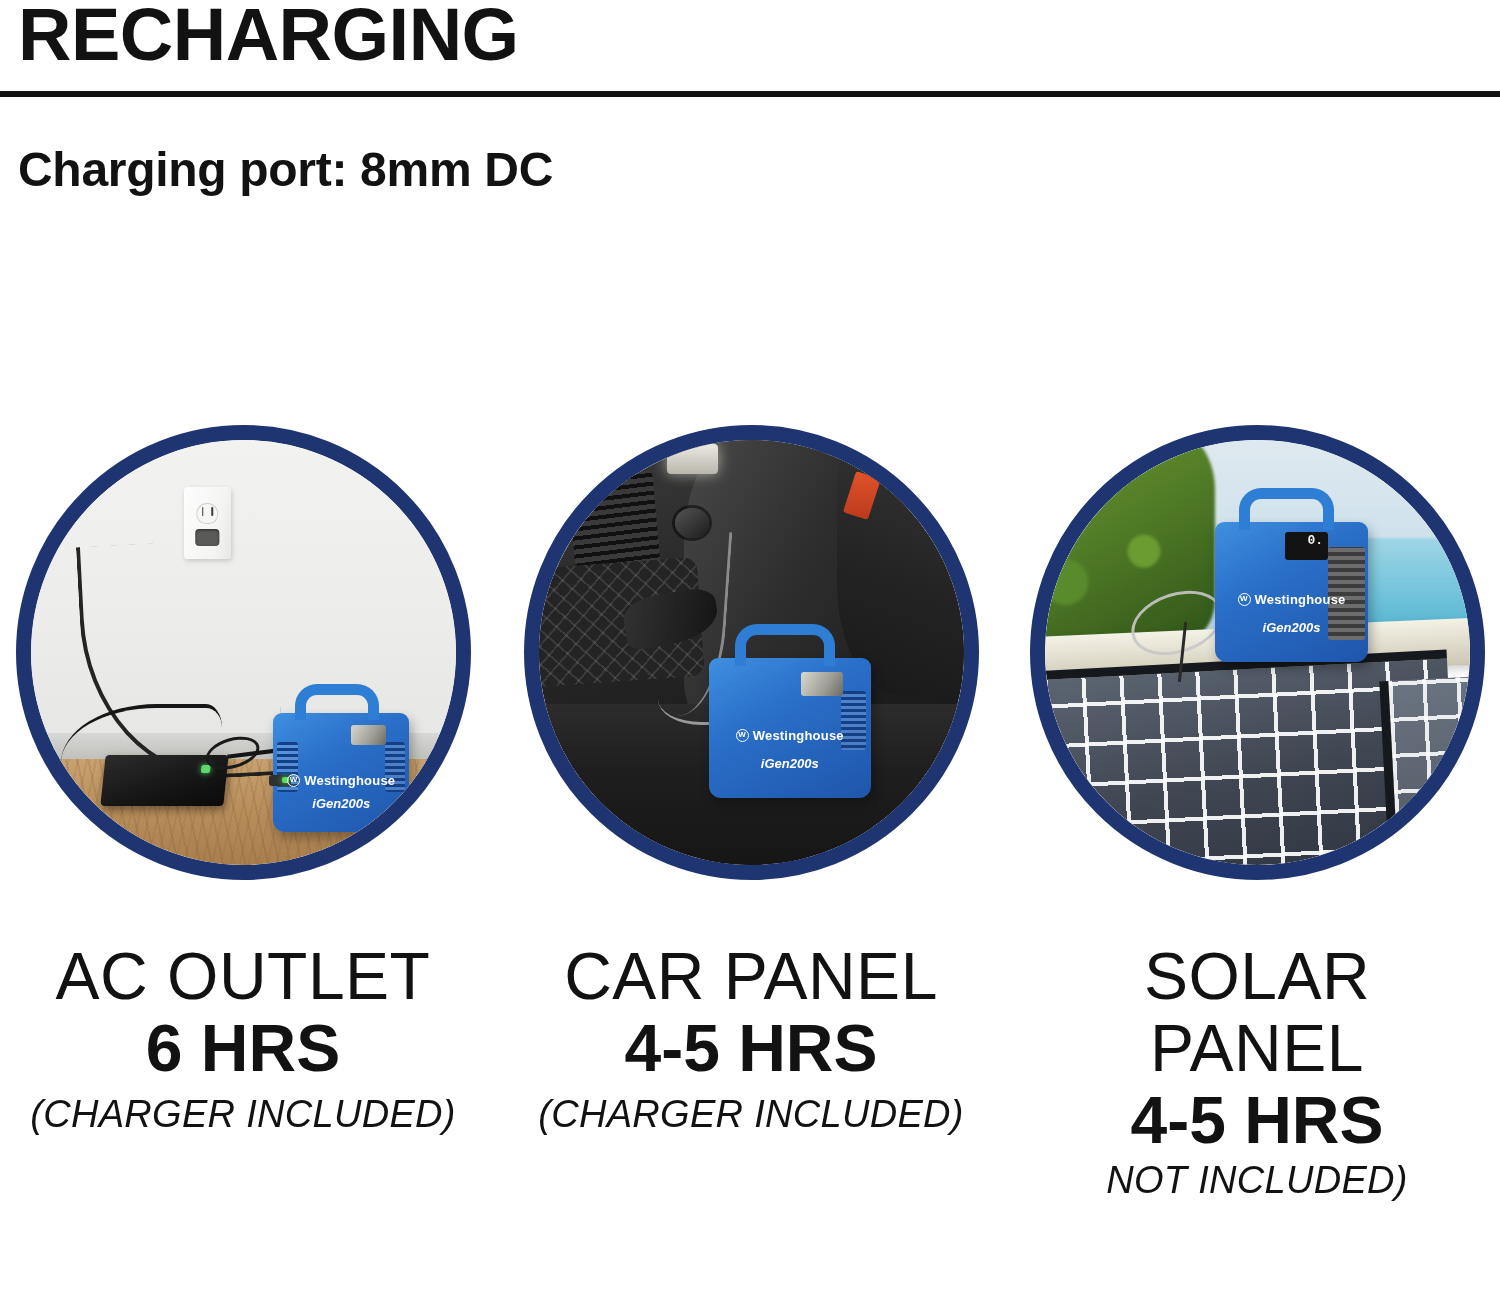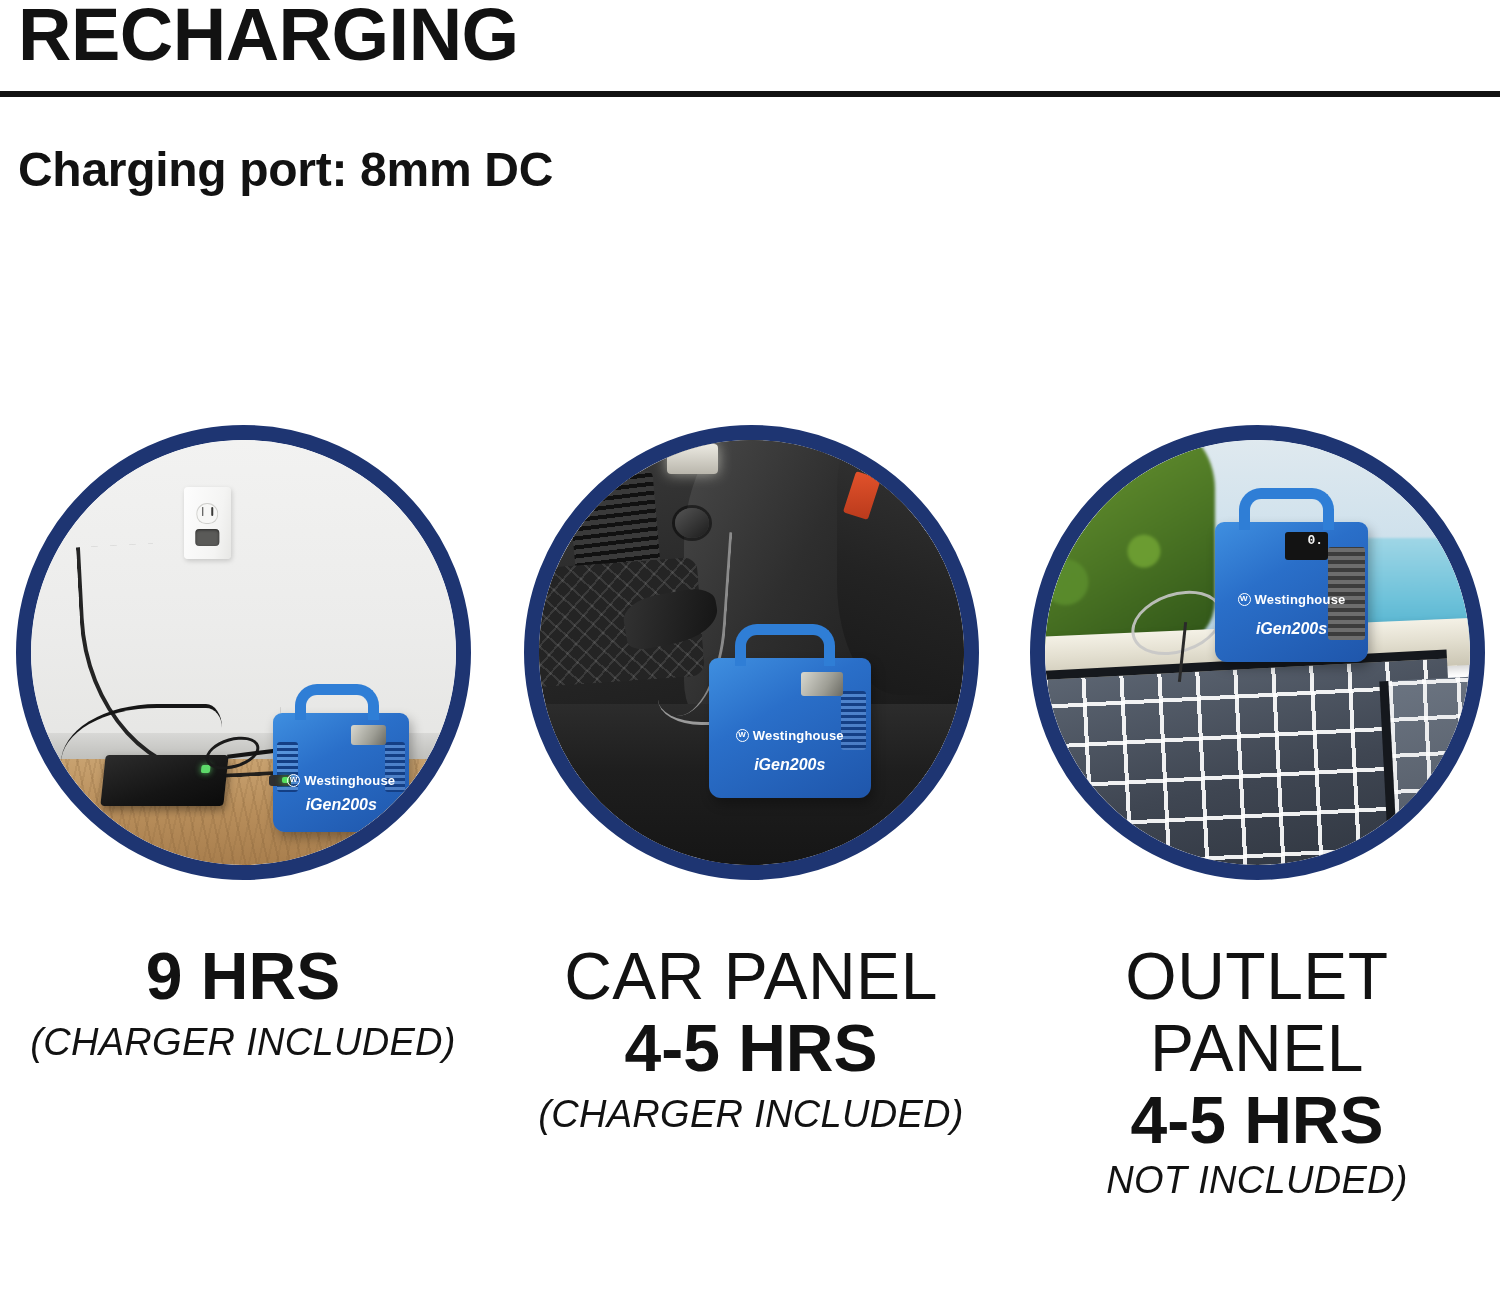--- a/index.html
+++ b/index.html
@@ -203,21 +203,21 @@
     color: #ffffff;
     font-size: 13px;
     font-weight: 700;
     letter-spacing: 0.2px;
     white-space: nowrap;
   }
   .gen-model {
     position: absolute; left: 50%; top: 70%;
     transform: translateX(-50%);
     color: #ffffff;
-    font-size: 16px;
+    font-size: 13px;
     font-style: italic;
     font-weight: 700;
     white-space: nowrap;
   }
   .gen-wmark {
     display: inline-block;
     width: 13px; height: 13px;
     border: 1.6px solid #ffffff;
     border-radius: 50%;
     margin-right: 4px;
@@ -466,21 +466,22 @@
               <div class="gen-screen"></div>
               <div class="gen-port-led"></div>
               <div class="gen-brand"><span class="gen-wmark"></span><span>Westinghouse</span></div>
               <div class="gen-model">iGen200s</div>
             </div>
           </div>
         </div>
       </div>
 
       <div class="caption">
-        <div class="cap-hours">9 HRS</div>
+        <div class="cap-name">AC OUTLET</div>
+        <div class="cap-hours">6 HRS</div>
         <div class="cap-note">(CHARGER INCLUDED)</div>
       </div>
     </div>
 
     <div class="column col-2">
 
       <div class="photo-circle">
         <div class="photo-inner">
           <div class="scene">
             <div class="s2-bg"></div>
@@ -533,21 +534,21 @@
               <div class="s3-gen-lcd"></div>
               <div class="s3-gen-panelgrid"></div>
               <div class="gen-brand"><span class="gen-wmark"></span><span>Westinghouse</span></div>
               <div class="gen-model">iGen200s</div>
             </div>
           </div>
         </div>
       </div>
 
       <div class="caption">
-        <div class="cap-name">OUTLET</div>
+        <div class="cap-name">SOLAR</div>
         <div class="cap-name">PANEL</div>
         <div class="cap-hours">4-5 HRS</div>
         <div class="cap-note" style="margin-top:0">NOT INCLUDED)</div>
       </div>
     </div>
 
   </div>
 </div>
 
 </body></html>

